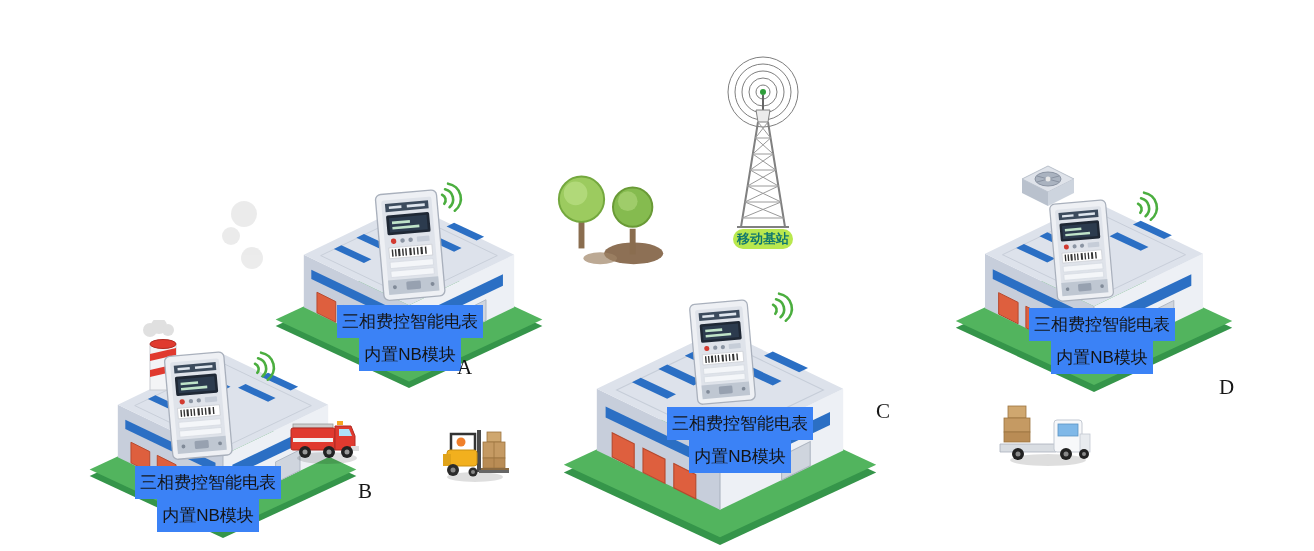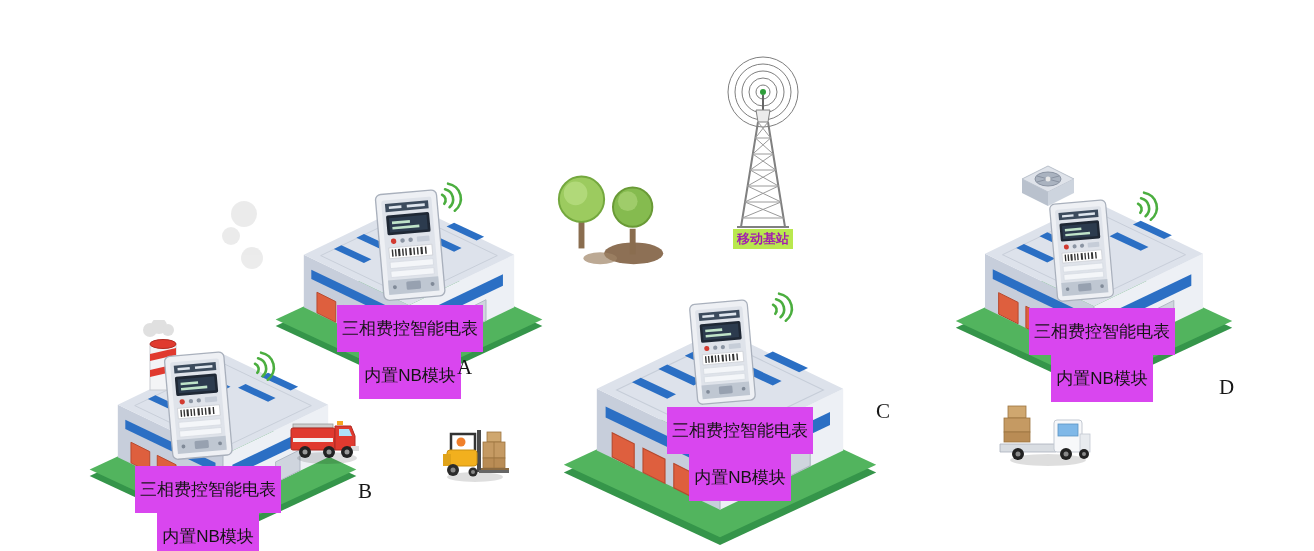--- a/index.html
+++ b/index.html
@@ -2,23 +2,23 @@
 <html><head>
 <meta charset="utf-8">
 <style>
   html,body{margin:0;padding:0;background:#ffffff;font-family:"Liberation Sans",sans-serif;}
   .canvas{position:relative;width:1314px;height:551px;background:#ffffff;overflow:hidden;}
   .abs{position:absolute;}
   svg{display:block;}
   .meter{transform:rotate(-5deg);transform-origin:50% 100%;}
   .signal{transform:rotate(-14deg);}
   .meter-label{position:absolute;transform:translateX(-50%);text-align:center;font-size:17px;line-height:23px;color:#141414;white-space:nowrap;z-index:6;}
-  .meter-label .hl{background:#d946ef;padding:12px 5px;display:inline-block;}
+  .meter-label .hl{background:#3b82f6;padding:5px 5px;display:inline-block;}
   .site-letter{position:absolute;font-family:"Liberation Serif",serif;font-size:21px;color:#161616;z-index:6;}
-  .base-label{position:absolute;transform:translateX(-50%);font-size:13px;font-weight:bold;color:#a21caf;background:#b9e84e;padding:1px 4px;white-space:nowrap;z-index:6;}
+  .base-label{position:absolute;transform:translateX(-50%);font-size:13px;font-weight:bold;color:#0f766e;background:#b9e84e;padding:1px 4px;white-space:nowrap;z-index:6;border-radius:10px;}
 </style>
 </head>
 <body>
 
 <div class="canvas">
 
   <svg width="0" height="0" style="position:absolute" aria-hidden="true">
     <defs>
       <g id="sym-building">
         <polygon points="8,164 150,98 292,164 150,230" fill="#35954a"></polygon>

